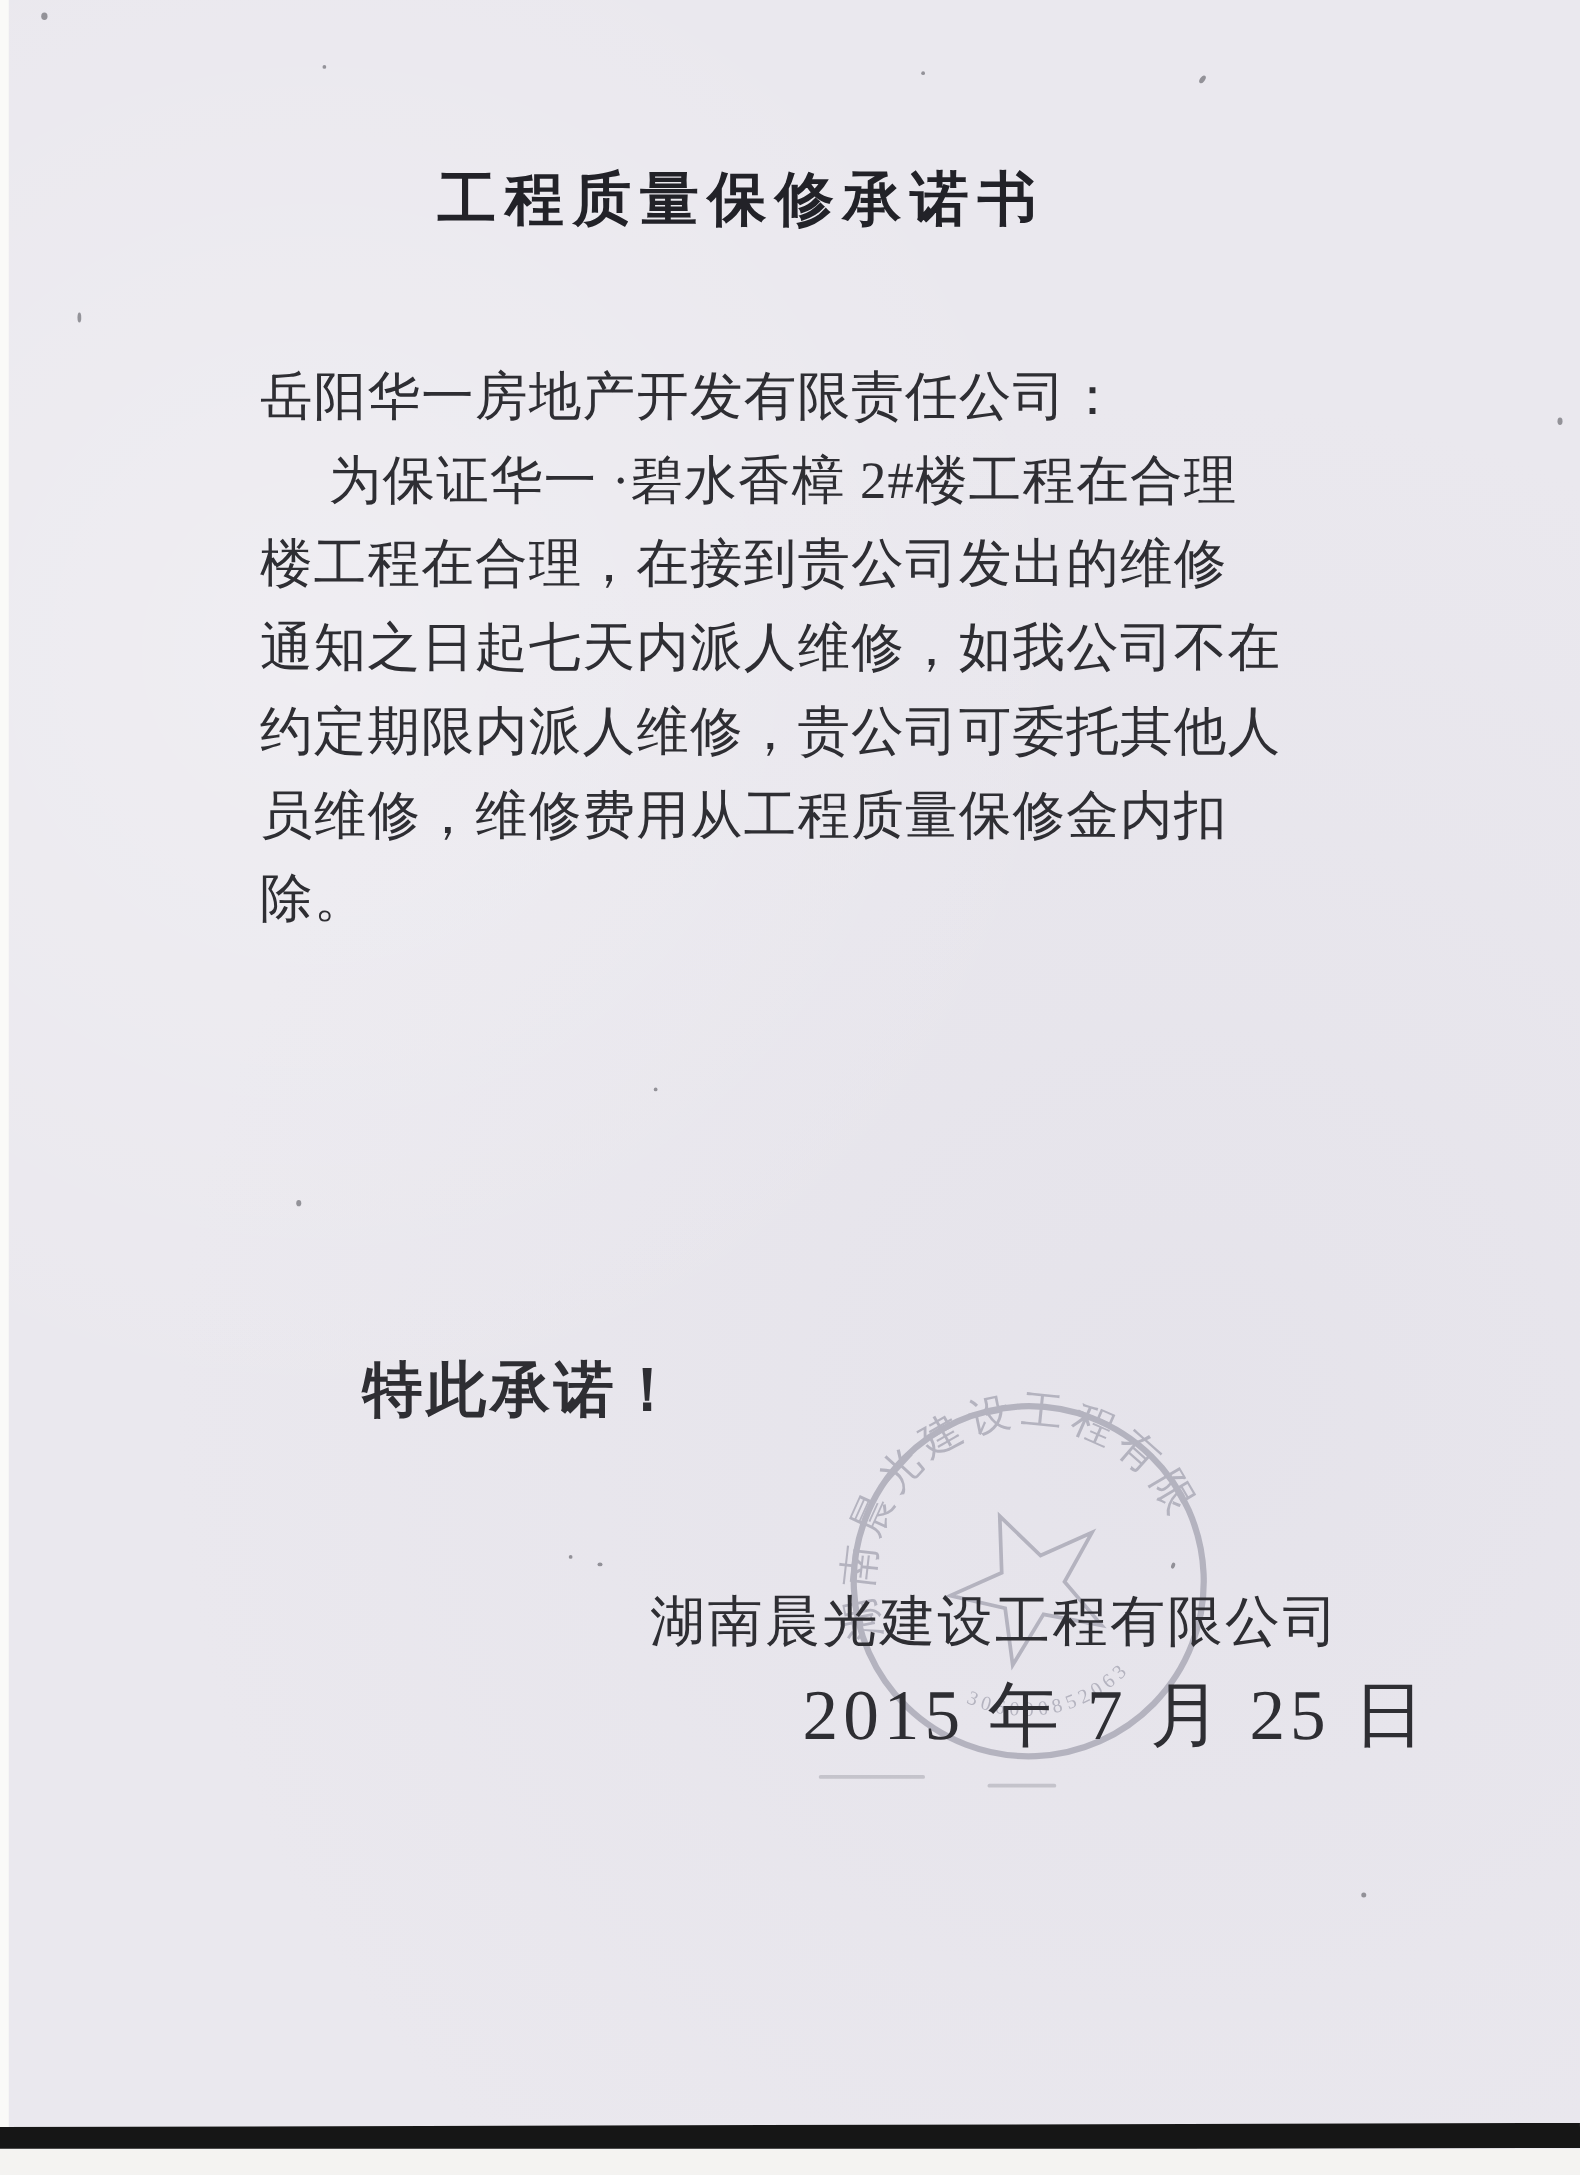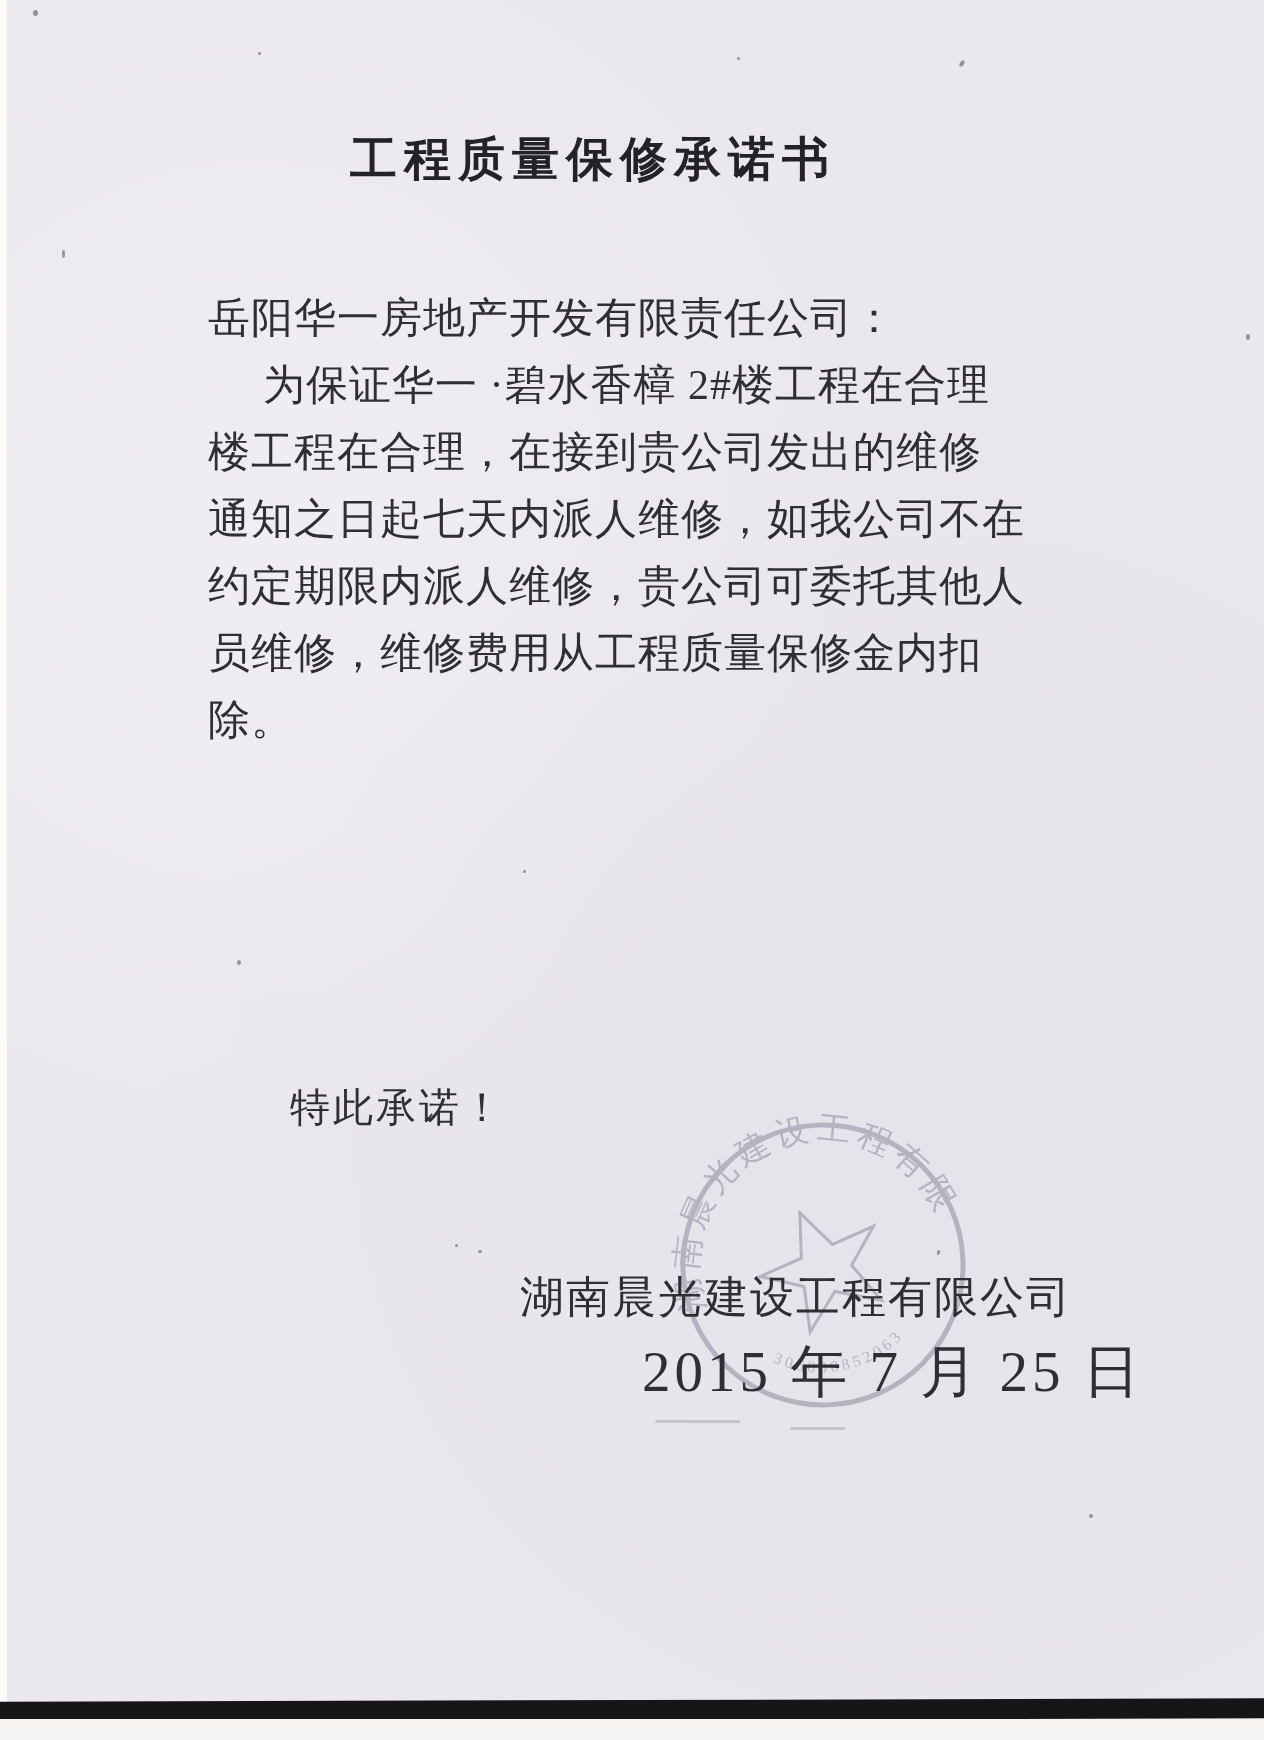--- a/index.html
+++ b/index.html
@@ -27,21 +27,21 @@
   }
   .doc-body{
     position:absolute;left:208px;top:285px;width:880px;
     font-size:42px;line-height:67px;letter-spacing:1px;
     white-space:nowrap;
   }
   .doc-body .line{height:67px;}
   .doc-body .line.indent{padding-left:55px;}
   .closing{
     position:absolute;left:290px;top:1080px;
-    font-size:40px;letter-spacing:3px;white-space:nowrap;
+    font-size:48px;letter-spacing:3px;white-space:nowrap;font-weight:bold;
   }
   .company-line{
     position:absolute;left:520px;top:1268px;
     font-size:44px;letter-spacing:2px;white-space:nowrap;
   }
   .date-line{
     position:absolute;left:642px;top:1334px;
     font-size:57px;letter-spacing:4px;white-space:nowrap;
   }
   .stamp{

